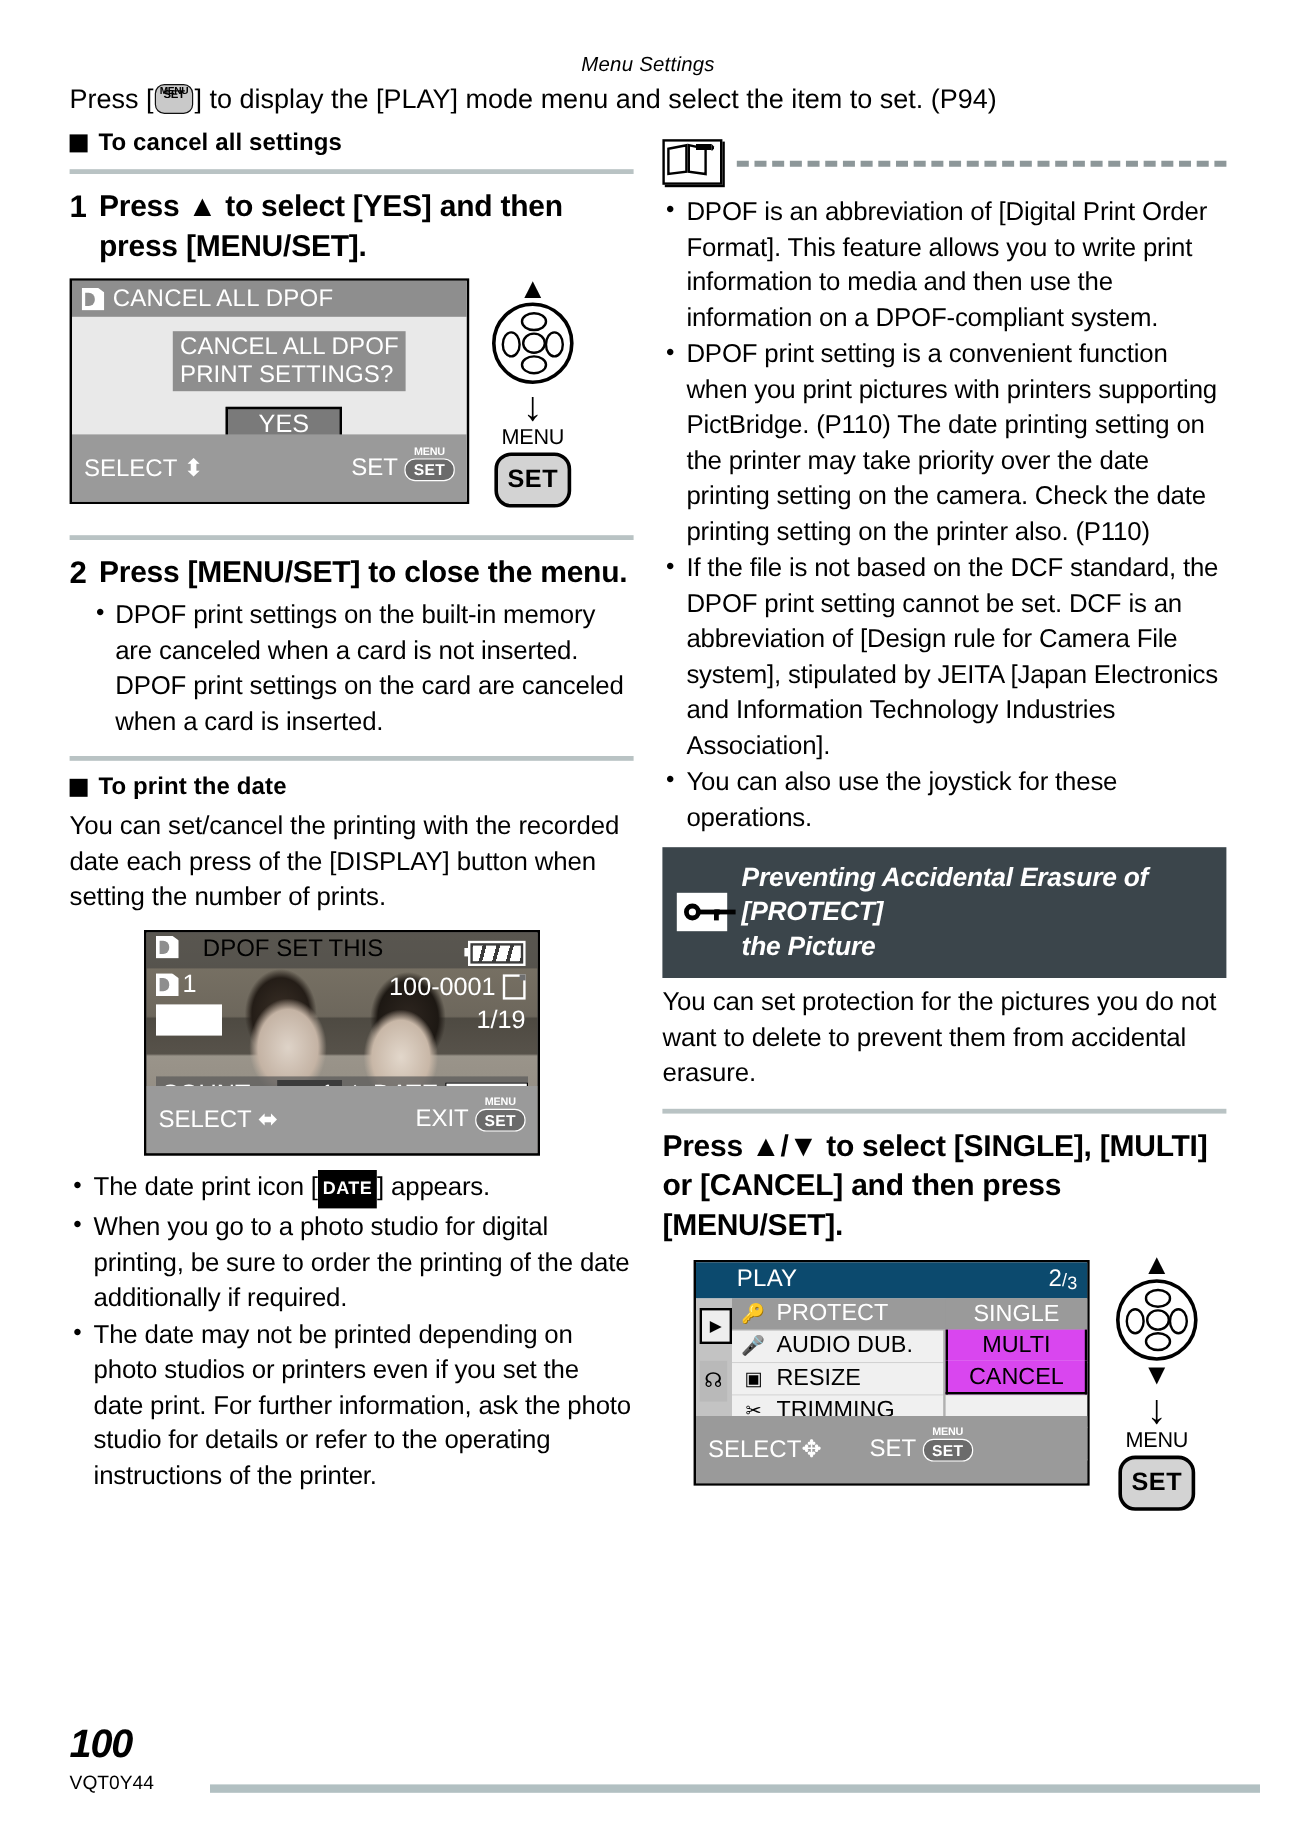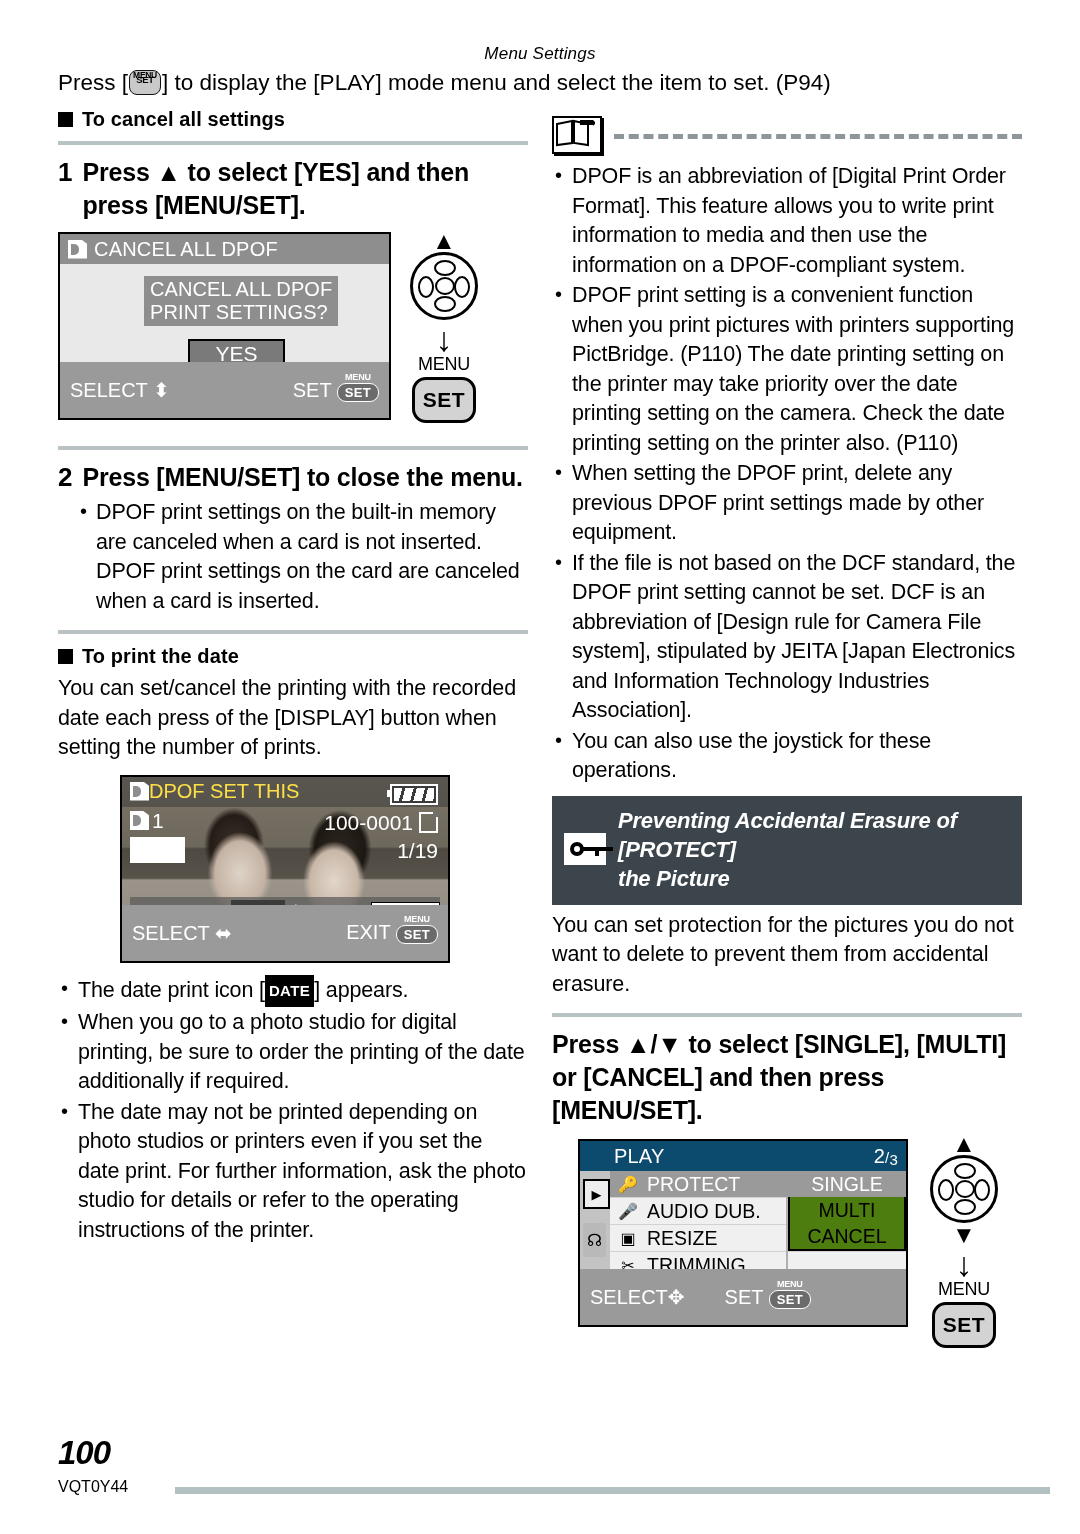--- a/index.html
+++ b/index.html
@@ -148,21 +148,21 @@
   #screen2 .photo{
     position:absolute;inset:0;
     background:
       radial-gradient(ellipse 52px 66px at 118px 96px,#ded3c8 0%,#c4b3a4 48%,rgba(0,0,0,0) 62%),
       radial-gradient(ellipse 50px 64px at 212px 104px,#e2d7cb 0%,#c8b7a7 48%,rgba(0,0,0,0) 62%),
       radial-gradient(ellipse 40px 50px at 112px 68px,#3a3027 0%,#241d17 60%,rgba(0,0,0,0) 75%),
       radial-gradient(ellipse 42px 52px at 218px 72px,#2e2620 0%,#1d1813 60%,rgba(0,0,0,0) 75%),
       linear-gradient(#7d7668 0%,#6d675c 38%,#4e4a42 39%,#57524a 55%,#9a948a 56%,#8b857b 100%);
   }
   #screen2 .scrim-top{position:absolute;left:0;top:0;right:0;height:30px;background:rgba(60,60,60,.55);}
-  #screen2 .t1{position:absolute;left:8px;top:3px;display:flex;align-items:center;gap:0;color:#fde047;font-size:20px;}
+  #screen2 .t1{position:absolute;left:8px;top:3px;display:flex;gap:20px;color:#000000;font-size:20px;}
   #screen2 .battery{
     position:absolute;right:10px;top:7px;width:44px;height:17px;border:2px solid #fff;background:#3b3b3b;
   }
   #screen2 .battery:before{
     content:"";position:absolute;left:-5px;top:4px;width:3px;height:7px;background:#fff;
   }
   #screen2 .battery i{
     position:absolute;left:2px;top:2px;right:2px;bottom:2px;
     background:repeating-linear-gradient(105deg,#fff 0 8px,#3b3b3b 8px 11px);
   }
@@ -209,21 +209,21 @@
     height:26px;display:flex;align-items:center;gap:9px;padding-left:8px;
     font-size:19.5px;border-bottom:1.5px solid #d2d2d2;background:#f0f0f0;
   }
   #screen3 .row.sel{background:#9a9a9a;color:#fff;}
   #screen3 .row .ic{width:20px;text-align:center;font-size:16px;flex:none;}
   #screen3 .optcol{
     position:absolute;right:0;top:30px;width:118px;text-align:center;
   }
   #screen3 .opt{height:26px;line-height:26px;font-size:19.5px;}
   #screen3 .opt.sel{background:#9a9a9a;color:#fff;}
-  #screen3 .opt.plain{background:#4d7c0f;color:#000;border-left:2px solid #000;border-right:2px solid #000;}
+  #screen3 .opt.plain{background:#d946ef;color:#000;border-left:2px solid #000;border-right:2px solid #000;}
   #screen3 .opt.last{border-bottom:2px solid #000;}
   #screen3 .vdiv{position:absolute;right:118px;top:56px;bottom:32px;width:2px;background:#b0b0b0;}
   #screen3 .botbar{background:#9a9a9a;justify-content:flex-start;gap:40px;}
 
   
   .cursorill{position:absolute;text-align:center;width:92px;}
   .cursorill .uptri{font-size:24px;line-height:18px;}
   .cursorill .dntri{font-size:24px;line-height:20px;}
   .dpad{
     width:62px;height:62px;border-radius:50%;border:3px solid #000;margin:2px auto;
@@ -410,21 +410,20 @@
           <rect x="26" y="2" width="13" height="5" fill="#000"></rect>
           <path d="M39 2 L41 4 L41 6 L39 8 Z" fill="#000"></path>
         </svg>
       </div>
       <div class="dashline"></div>
     </div>
 
     <ul class="bul">
       <li>DPOF is an abbreviation of [Digital Print Order Format]. This feature allows you to write print information to media and then use the information on a DPOF-compliant system.</li>
       <li>DPOF print setting is a convenient function when you print pictures with printers supporting PictBridge. (P110) The date printing setting on the printer may take priority over the date printing setting on the camera. Check the date printing setting on the printer also. (P110)</li>
-      <li>When setting the DPOF print, delete any previous DPOF print settings made by other equipment.</li>
       <li>If the file is not based on the DCF standard, the DPOF print setting cannot be set. DCF is an abbreviation of [Design rule for Camera File system], stipulated by JEITA [Japan Electronics and Information Technology Industries Association].</li>
       <li>You can also use the joystick for these operations.</li>
     </ul>
 
     <div class="banner">
       <div class="keyicon">
         <span class="keytooth"></span>
       </div>
       <div class="txt">
         <div>Preventing Accidental Erasure of</div>

